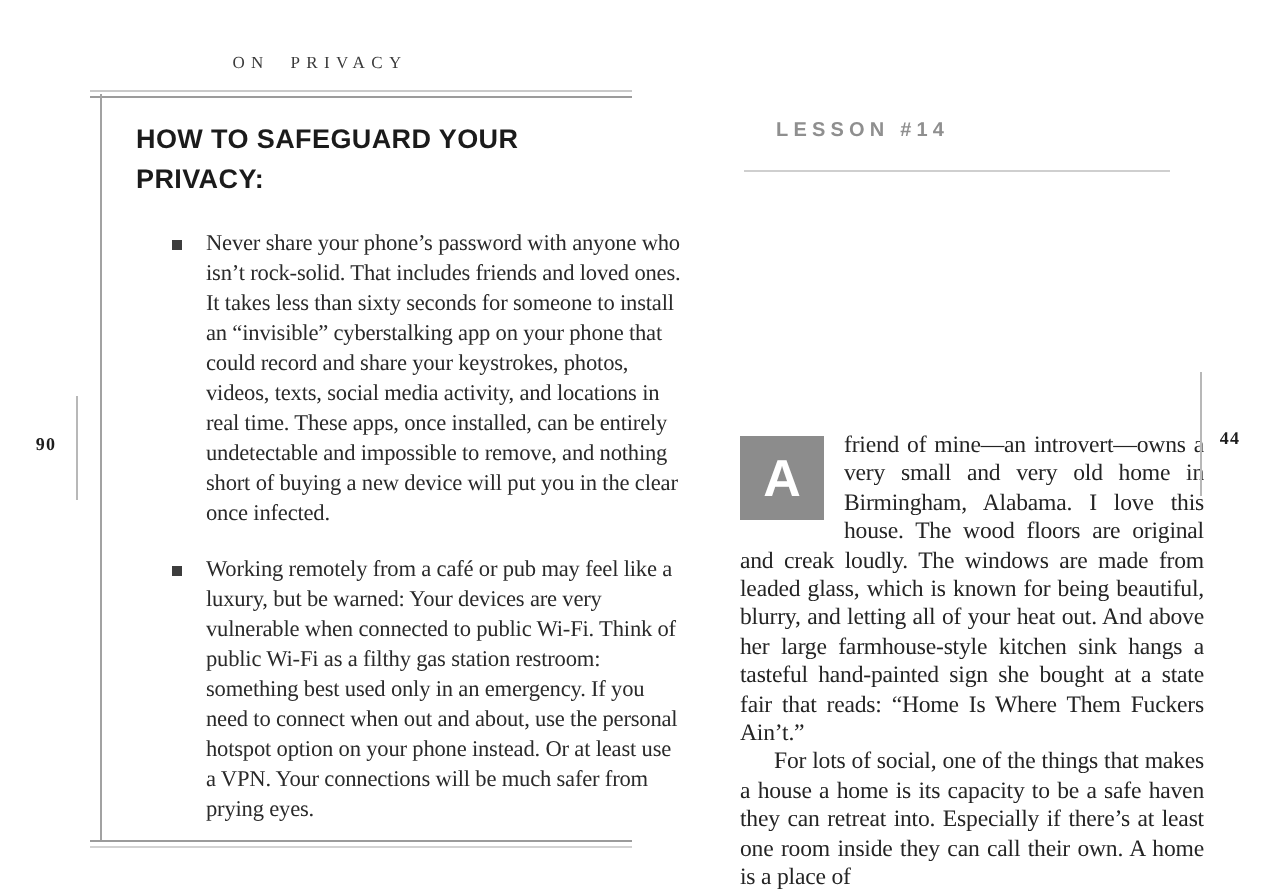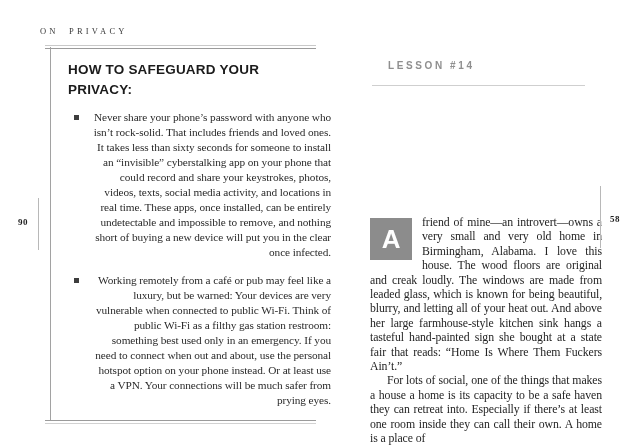--- a/index.html
+++ b/index.html
@@ -2,42 +2,42 @@
 <html><head>
 <meta charset="utf-8">
 <style>
   html,body { margin:0; padding:0; background:#ffffff; }
   .spread {
     position:relative; width:640px; height:448px; background:#ffffff;
     overflow:hidden; font-family:"Liberation Serif", serif; color:#222;
   }
   
   .running-header {
-    position:absolute; left:40px; top:26px; width:240px; text-align:left;
+    position:absolute; left:40px; top:26px; width:240px; text-align:center;
     font:8.5px "Liberation Serif", serif; letter-spacing:3.2px; word-spacing:5px;
     color:#3a3a3a;
   }
   .rule-double-top {
     position:absolute; left:45px; top:45px; width:271px; height:2px;
     border-top:1px solid #c9c9c9; border-bottom:1px solid #9b9b9b;
   }
   .rule-double-bottom {
     position:absolute; left:45px; top:420px; width:271px; height:2px;
     border-top:1px solid #9b9b9b; border-bottom:1px solid #d2d2d2;
   }
   .safeguard-box {
     position:absolute; left:50px; top:47px; width:265px; height:373px;
     border-left:1px solid #a2a2a2; box-sizing:border-box; padding:13px 0 0 17px;
   }
   .box-heading {
     margin:0 0 11px 0; width:205px;
     font:700 13.5px/19.5px "Liberation Sans", sans-serif;
     letter-spacing:0.2px; color:#1b1b1b;
   }
-  .bullet-list { margin:4px; padding:0; list-style:none;text-align:right; }
+  .bullet-list { margin:16px; padding:0; list-style:none; }
   .bullet-item {
     position:relative; width:240px; padding-left:19px; margin:0 0 13px 0;
     font:11.3px/15px "Liberation Serif", serif; letter-spacing:-0.1px; color:#2a2a2a;
   }
   .bullet-square {
     position:absolute; left:2px; top:4.5px; width:5px; height:5px; background:#3d3d3d;
   }
   .pagenum {
     position:absolute; font:700 9px "Liberation Serif", serif;
     letter-spacing:0.6px; color:#1d1d1d;
@@ -103,16 +103,16 @@
 
   <div class="kicker">LESSON #14</div>
   <div class="kicker-rule"></div>
 
   <div class="body-text">
     <span class="drop-cap">A</span>
     <p class="para-1">friend of mine—an introvert—owns a very small and very old home in Birmingham, Alabama. I love this house. The wood floors are original and creak loudly. The windows are made from leaded glass, which is known for being beautiful, blurry, and letting all of your heat out. And above her large farmhouse-style kitchen sink hangs a tasteful hand-painted sign she bought at a state fair that reads: “Home Is Where Them Fuckers Ain’t.”</p>
     <p class="para-2"><span>For lots of social, one of the things that makes a house a </span><span class="italic-word">home</span><span> is its capacity to be a safe haven they can retreat into. Especially if there’s at least one room inside they can call their own. A home is a place of</span></p>
   </div>
 
-  <div class="pagenum pagenum-right">58</div>
+  <div class="pagenum pagenum-right">44</div>
   <div class="pagenum-rule pagenum-rule-right"></div>
 
 </div>
 
 </body></html>

